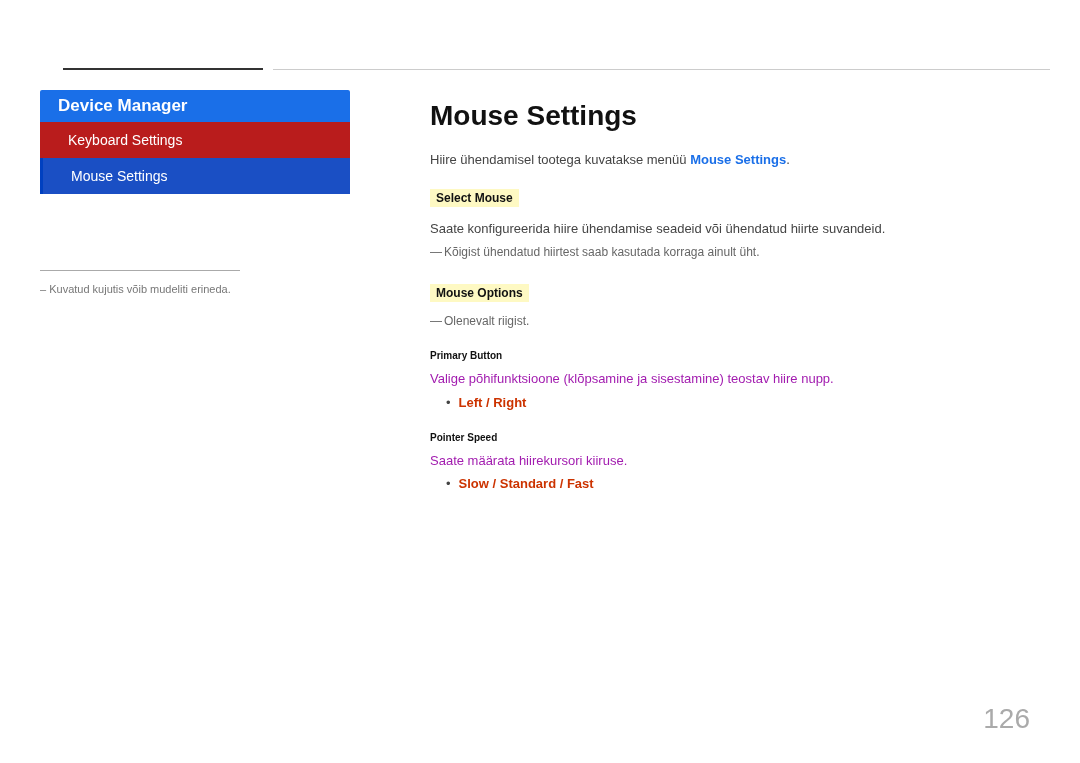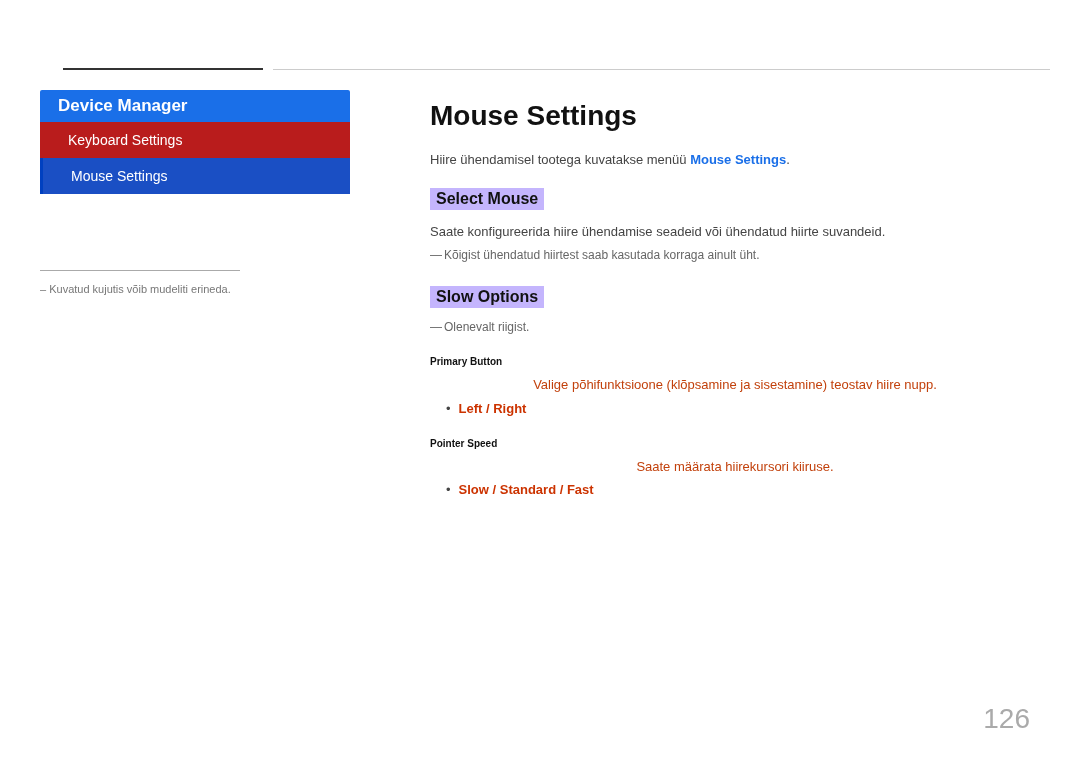--- a/index.html
+++ b/index.html
@@ -105,23 +105,23 @@
       line-height: 1.5;
     }
 
     .intro-text .highlight {
       color: #1a6fe8;
       font-weight: bold;
     }
 
     .section-heading {
       display: inline-block;
-      background: #c4b5fd;
+      background: #fef9c3;
       color: #111;
-      font-size: 16px;
+      font-size: 12px;
       font-weight: bold;
       padding: 2px 6px;
       margin-bottom: 12px;
     }
 
     .section-desc {
       font-size: 13px;
       color: #444;
       margin-bottom: 6px;
       line-height: 1.6;
@@ -149,24 +149,23 @@
 
     .subsection-title {
       font-size: 10px;
       font-weight: bold;
       color: #111;
       margin-bottom: 8px;
     }
 
     .subsection-desc {
       font-size: 13px;
-      color: #c2410c;
+      color: #a21caf;
       margin-bottom: 6px;
       line-height: 1.5;
-      text-align: center;
     }
 
     .option-list {
       list-style: none;
       padding-left: 16px;
       margin-top: 4px;
     }
 
     .option-list li {
       font-size: 13px;
@@ -228,21 +227,21 @@
   </div>
 
   
   <div class="section-heading">Select Mouse</div>
 
   <div class="section-desc">Saate konfigureerida hiire ühendamise seadeid või ühendatud hiirte suvandeid.</div>
   <div class="note-item">Kõigist ühendatud hiirtest saab kasutada korraga ainult üht.</div>
 
   
   <div class="mouse-options-section">
-    <div class="section-heading">Slow Options</div>
+    <div class="section-heading">Mouse Options</div>
 
     <div class="note-item" style="margin-bottom: 16px;">Olenevalt riigist.</div>
 
     
     <div class="subsection">
       <div class="subsection-title">Primary Button</div>
       <div class="subsection-desc">Valige põhifunktsioone (klõpsamine ja sisestamine) teostav hiire nupp.</div>
       <ul class="option-list">
         <li>Left / Right</li>
       </ul>

